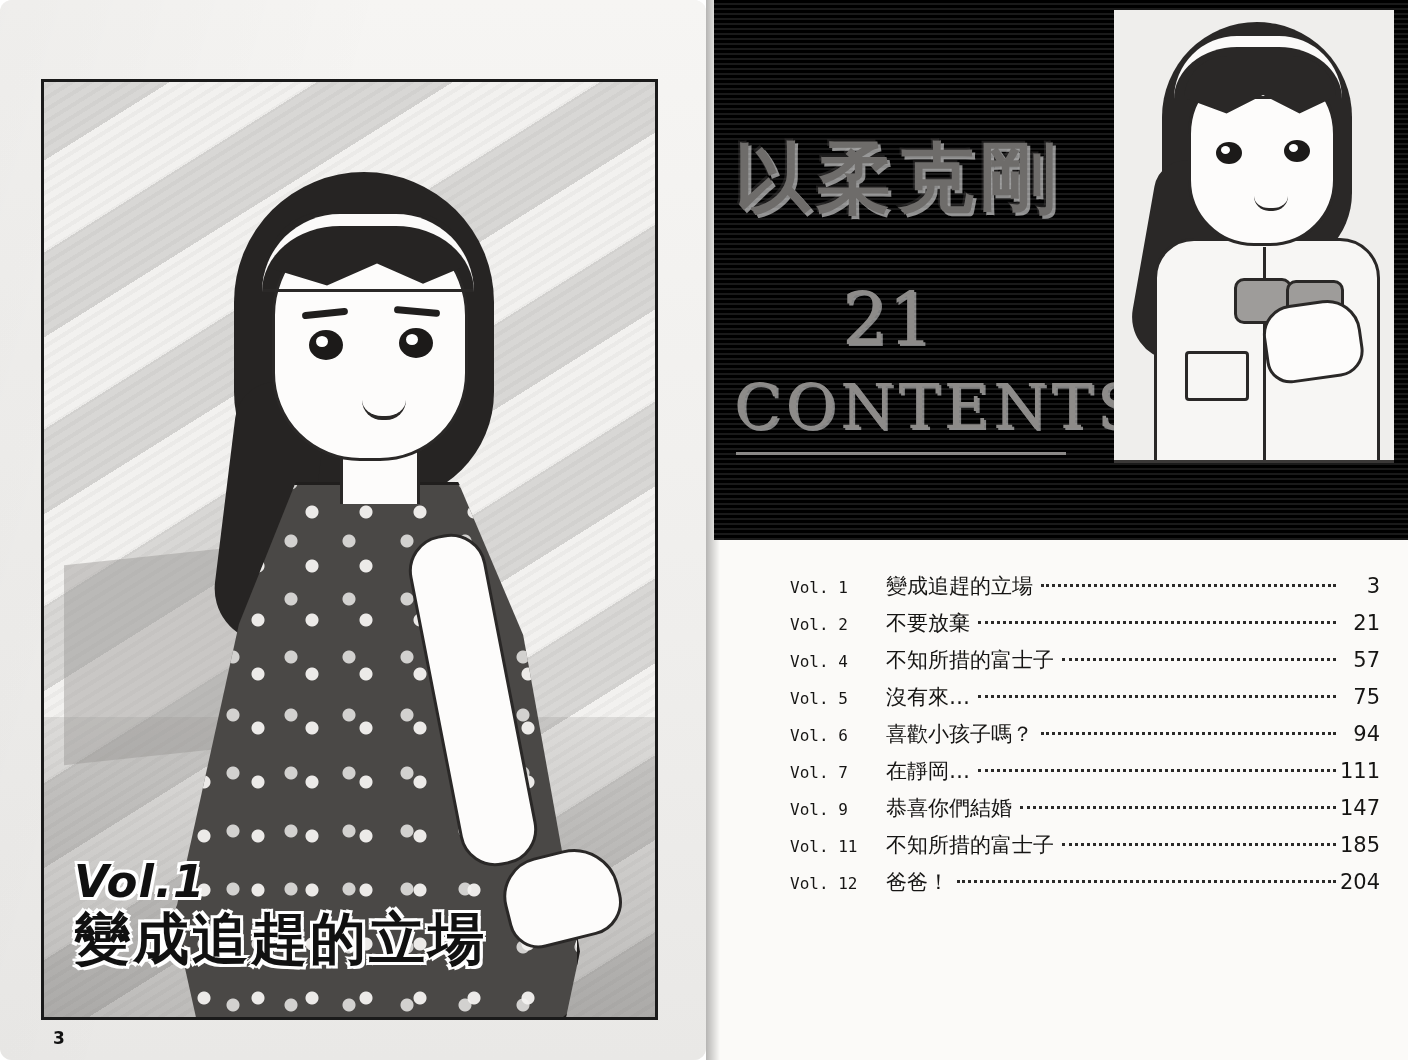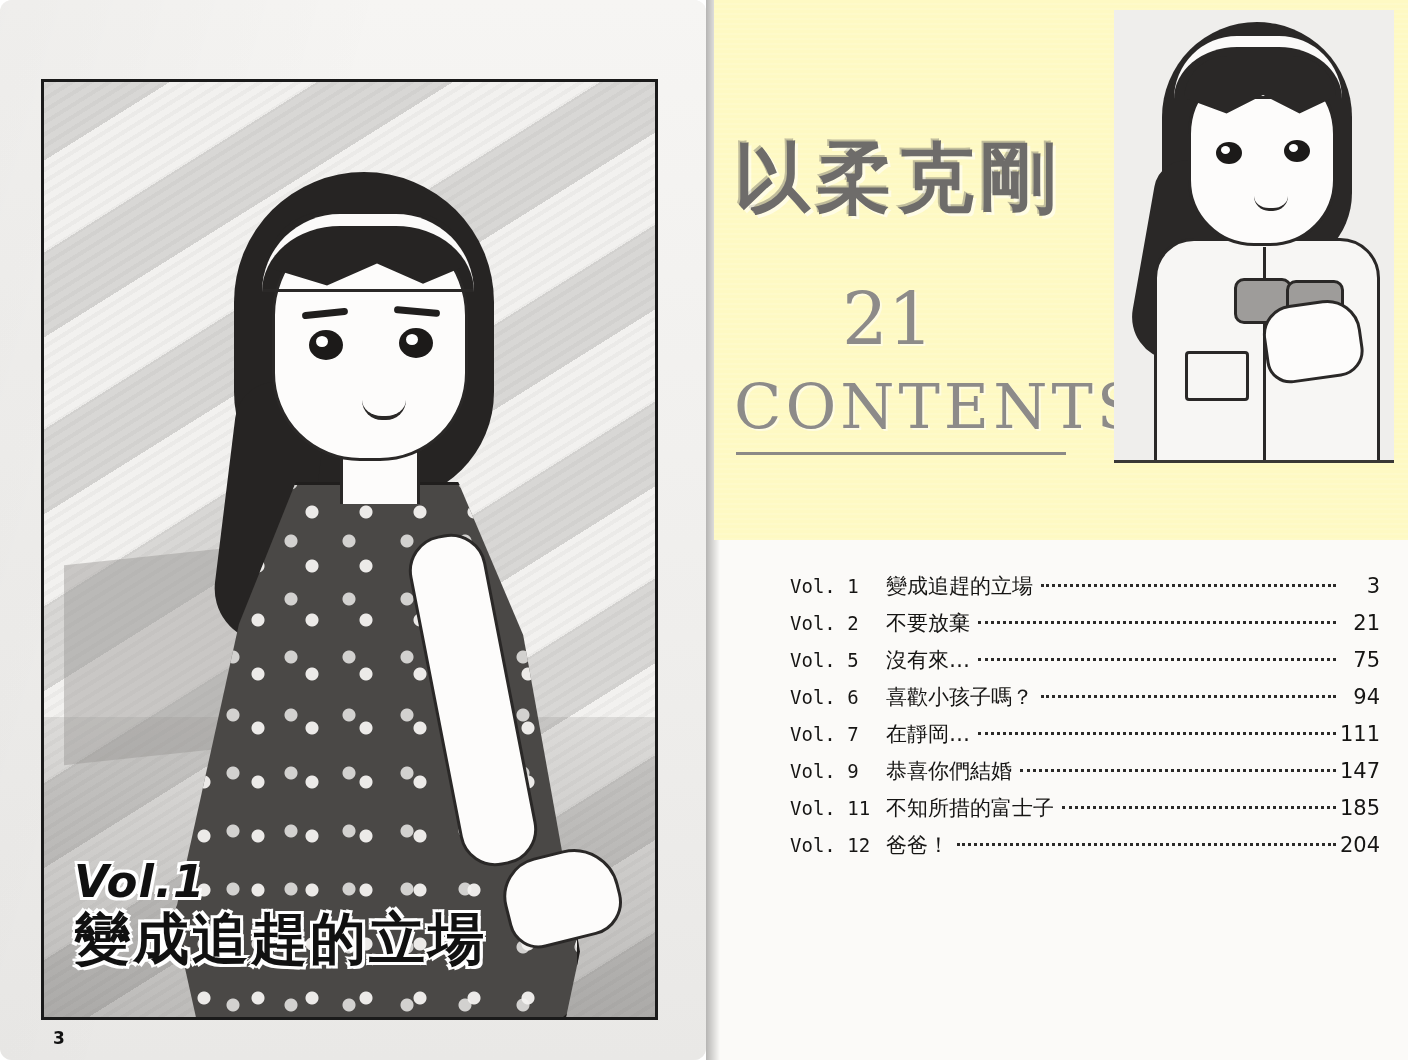--- a/index.html
+++ b/index.html
@@ -155,21 +155,21 @@
     width:702px;height:1060px;
     background:#fbfaf8;
     overflow:hidden;
   }
   .gutter{
     position:absolute;left:0;top:0;width:14px;height:1060px;
     background:linear-gradient(90deg,rgba(0,0,0,.28),rgba(0,0,0,0));
   }
   .banner{
     position:absolute;left:8px;top:0;width:694px;height:540px;
-    background:#fef9c3;
+    background:#000000;
   }
   .banner .tone{
     position:absolute;inset:0;
     background:repeating-linear-gradient(0deg,rgba(255,255,255,.10) 0 2px,rgba(0,0,0,0) 2px 5px);
   }
   .banner-title{
     position:absolute;left:20px;top:128px;width:350px;
     font-family:"DejaVu Sans", sans-serif;
     font-weight:bold;
     font-size:76px;letter-spacing:6px;
@@ -249,21 +249,21 @@
     box-sizing:border-box;
   }
   .toc-row{
     display:flex;align-items:baseline;
     height:37px;
     color:#161514;
     font-size:21px;
   }
   .toc-vol{
     font-family:"DejaVu Sans Mono", monospace;
-    font-size:19px;
+    font-size:16px;
     width:86px;flex:none;
     letter-spacing:0px;
   }
   .toc-title{
     font-family:"DejaVu Sans", sans-serif;
     font-size:21px;
     white-space:nowrap;
     padding-left:10px;
   }
   .toc-dots{
@@ -373,20 +373,26 @@
       </div>
 
       <div class="toc-row">
         <span class="toc-vol">Vol. 2</span>
         <span class="toc-title">不要放棄</span>
         <span class="toc-dots"></span>
         <span class="toc-page">21</span>
       </div>
 
 
+      <div class="toc-row">
+        <span class="toc-vol">Vol. 4</span>
+        <span class="toc-title">不知所措的富士子</span>
+        <span class="toc-dots"></span>
+        <span class="toc-page">57</span>
+      </div>
 
       <div class="toc-row">
         <span class="toc-vol">Vol. 5</span>
         <span class="toc-title">沒有來…</span>
         <span class="toc-dots"></span>
         <span class="toc-page">75</span>
       </div>
 
       <div class="toc-row">
         <span class="toc-vol">Vol. 6</span>

